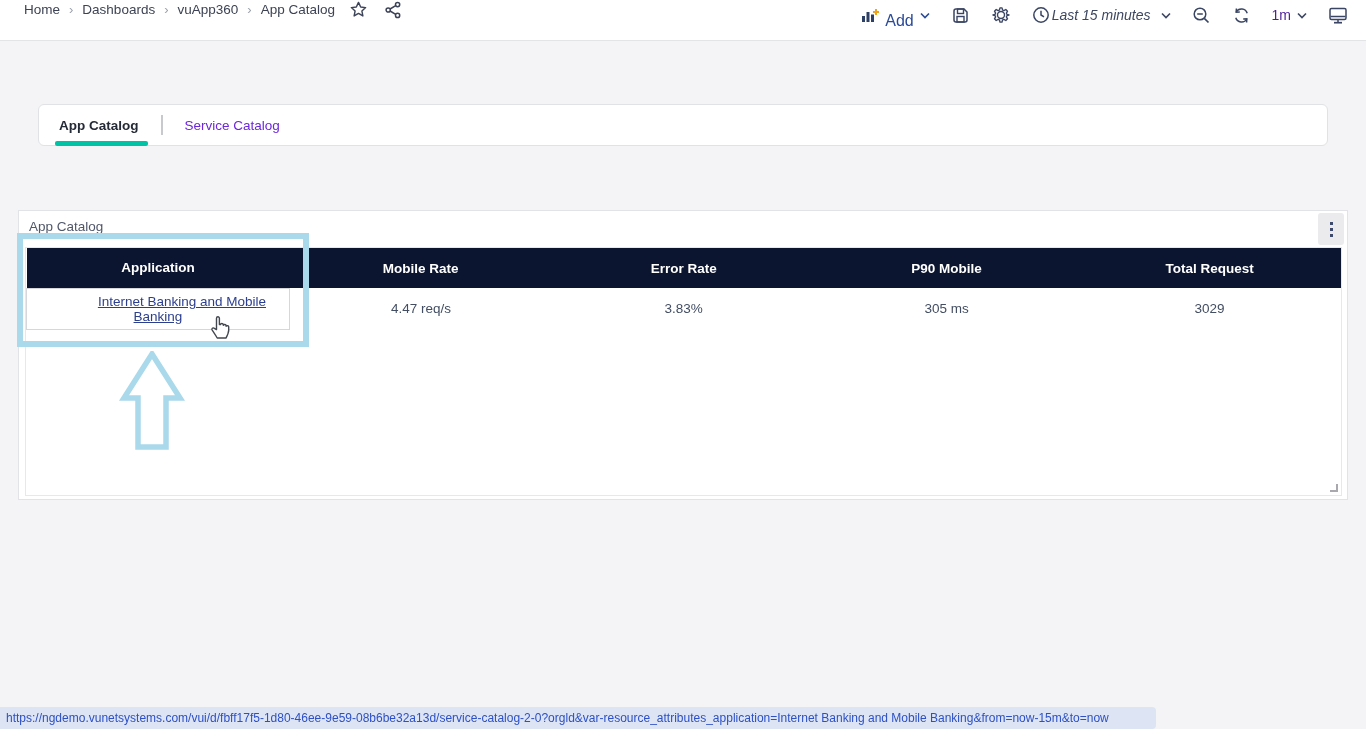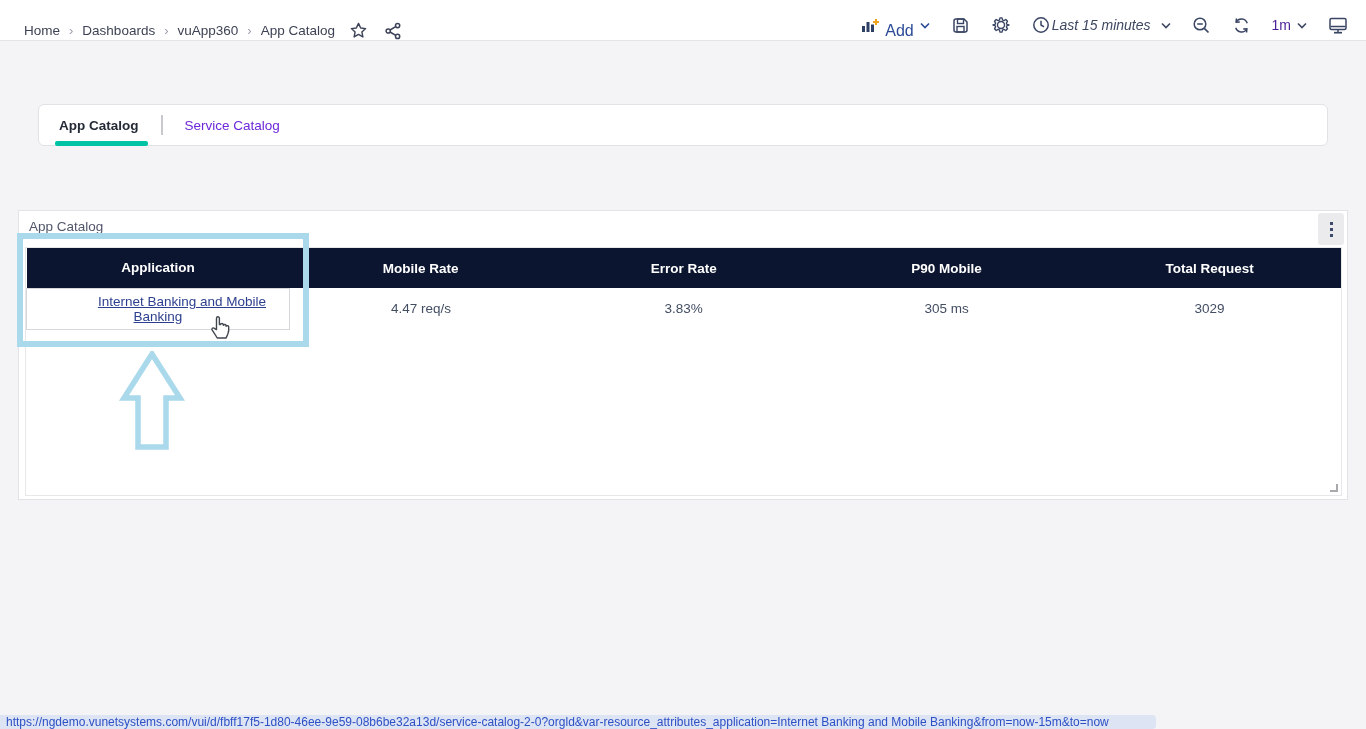--- a/index.html
+++ b/index.html
@@ -1,21 +1,21 @@
 <!DOCTYPE html>
 <html><head>
 <meta charset="utf-8">
 <style>
   * { margin:0; padding:0; box-sizing:border-box; }
   html,body { width:1366px; height:729px; }
   body { font-family:"Liberation Sans","DejaVu Sans",sans-serif; background:#f4f4f6; }
   .screen { position:relative; width:1366px; height:729px; overflow:hidden; background:#f4f4f6; }
 
   
-  .topbar { position:absolute; left:0; top:0; width:1366px; height:41px; background:#ffffff; border-bottom:1px solid #e3e4e6; display:flex; align-items:flex-end; justify-content:space-between; padding:0 18px 0 24px; }
+  .topbar { position:absolute; left:0; top:0; width:1366px; height:41px; background:#ffffff; border-bottom:1px solid #e3e4e6; display:flex; align-items:flex-start; justify-content:space-between; padding:0 18px 0 24px; }
   .crumbs { display:flex; align-items:center; gap:9px; font-size:13.5px; color:#3d4354; }
   .crumb { cursor:pointer; }
   .crumb-sep { color:#9aa0ab; font-size:13px; }
   .crumb-icons { display:flex; align-items:center; gap:16px; margin-left:14px; color:#3c4257; }
   .topbar-right { display:flex; align-items:center; gap:21px; color:#3a4564; }
   .tb-group { display:flex; align-items:center; gap:6px; }
   .add-label { color:#2b4a97; font-size:16px;margin-top:12px; }
   .time-label { color:#3d4761; font-size:14px; }
   .interval-label { color:#4c1d95; font-size:14px; }
   .icon-btn { display:flex; align-items:center; justify-content:center; cursor:pointer; }
@@ -42,21 +42,21 @@
   .app-link { color:#2c3f8e; text-decoration:underline; cursor:pointer;padding-left:48px; }
   .val-blue { color:#2d4ba5; }
   .resize-corner { position:absolute; right:3px; bottom:3px; width:8px; height:8px; border-right:2px solid #a9a9ad; border-bottom:2px solid #a9a9ad; }
 
   
   .hl-box { position:absolute; left:17px; top:233px; width:292px; height:114px; border:6px solid #a9d9ea; pointer-events:none; z-index:5; }
   .hl-arrow { position:absolute; left:117px; top:351px; z-index:5; pointer-events:none; }
   .cursor-icon { position:absolute; left:209px; top:311px; z-index:6; pointer-events:none; }
 
   
-  .statusbar { position:absolute; left:0; bottom:0; height:14px; width:1156px; background:#dde4f3; border-radius:0 4px 4px 0; display:flex; align-items:center; padding-left:6px; }
+  .statusbar { position:absolute; left:0; bottom:0; height:22px; width:1156px; background:#dde4f3; border-radius:0 4px 4px 0; display:flex; align-items:center; padding-left:6px; }
   .statusbar span { font-size:12px; color:#2d50c5; white-space:nowrap; overflow:hidden; }
 </style>
 </head>
 <body>
 
 <div class="screen">
 
   <div class="topbar">
     <div style="display:flex;align-items:center;">
       <div class="crumbs">

